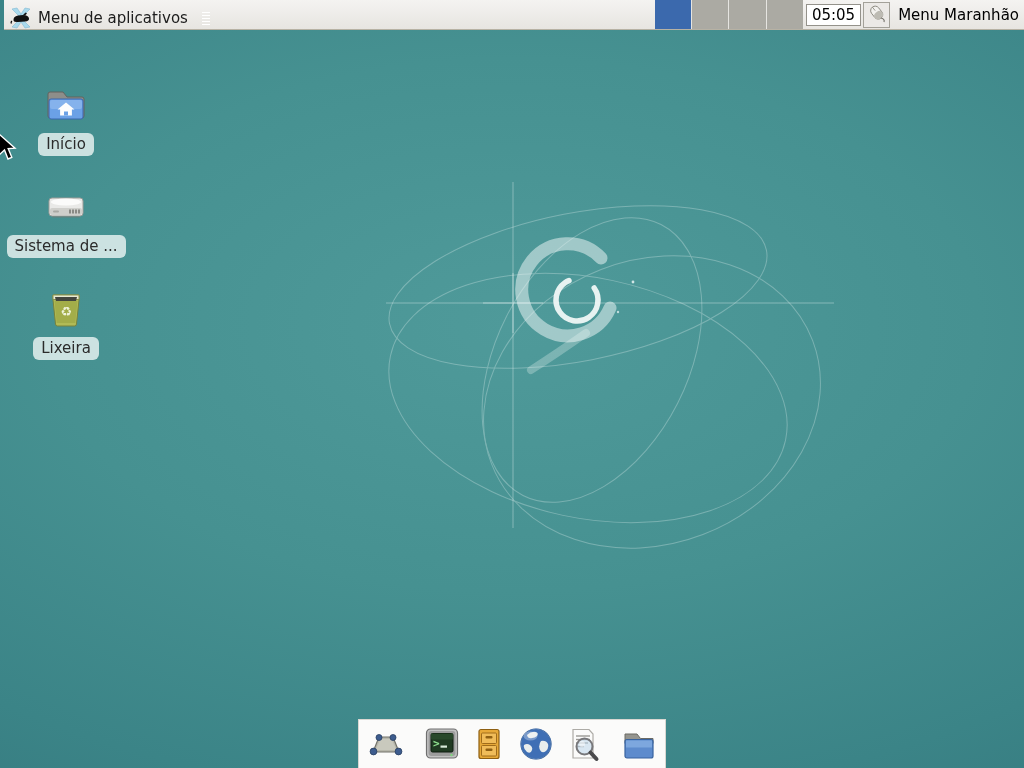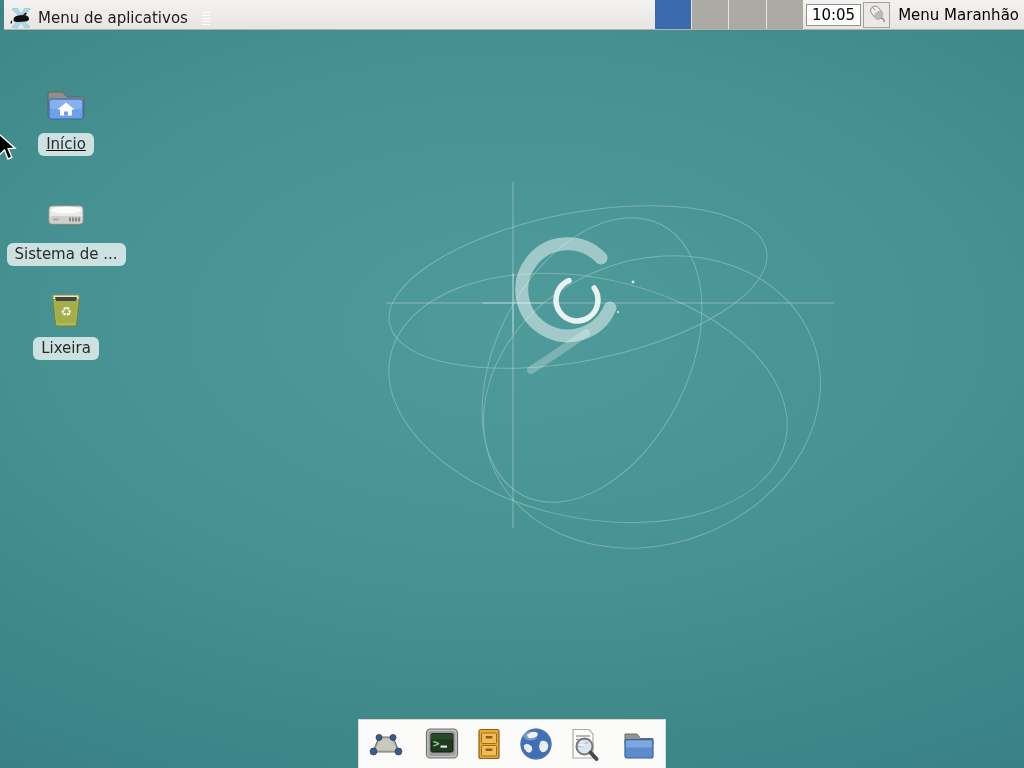--- a/index.html
+++ b/index.html
@@ -99,21 +99,21 @@
 
     <div class="panel-right">
       <div class="pager">
         <span class="ws active"></span>
         <span class="ws"></span>
         <span class="ws"></span>
         <span class="ws"></span>
       </div>
 
       <div class="clockbox">
-        <span>10:05</span>
+        <span>05:05</span>
       </div>
 
       <div class="mousebtn">
         <span>
           <svg width="20" height="20" viewBox="0 0 20 20">
             <g transform="rotate(-38 10 10)">
               <rect x="5.5" y="2.5" width="9" height="14" rx="4.5" fill="#f2f1ee" stroke="#8a887f" stroke-width="0.9"></rect>
               <rect x="5.5" y="9" width="9" height="7.5" rx="3.7" fill="#bdbbb3"></rect>
               <line x1="10" y1="2.5" x2="10" y2="7" stroke="#8a887f" stroke-width="0.8"></line>
             </g>
@@ -148,34 +148,34 @@
 
       <g fill="none" stroke="#f4faf9" stroke-linecap="round">
         <path d="M 601 228 A 46 46 0 1 0 610 278" stroke-width="13" opacity="0.50"></path>
         <path d="M 586 303 Q 556 324 531 340" stroke-width="8" opacity="0.28"></path>
         <circle cx="577" cy="270" r="21" stroke-width="5.5" opacity="0.92" stroke-dasharray="103 29" transform="rotate(-35 577 270)"></circle>
         <circle cx="633" cy="252" r="1.4" fill="#f4faf9" stroke="none" opacity="0.8"></circle>
         <circle cx="618" cy="282" r="1.2" fill="#f4faf9" stroke="none" opacity="0.7"></circle>
       </g>
     </svg>
 
-    <div class="desk-icon" style="left:8px; top:54px;text-decoration:underline;">
+    <div class="desk-icon" style="left:8px; top:54px;">
       <span>
         <svg width="42" height="40" viewBox="0 0 42 40">
           <path d="M5,8 h13 l4,5 h15 a2,2 0 0 1 2,2 v17 a2,2 0 0 1 -2,2 H5 a2,2 0 0 1 -2,-2 V10 a2,2 0 0 1 2,-2 Z" fill="#8e8e8a" stroke="#63635f" stroke-width="1"></path>
           <rect x="4" y="15" width="34" height="20" rx="2" fill="#6ba1e6" stroke="#3a66ad" stroke-width="1"></rect>
           <rect x="5" y="16" width="32" height="9" rx="2" fill="#8cb6ee" opacity="0.8"></rect>
           <path d="M21,18.5 l-8.5,7 h2.6 v6 h11.8 v-6 h2.6 Z" fill="#fdfdfd"></path>
           <rect x="19" y="27.5" width="4" height="4" fill="#6ba1e6"></rect>
         </svg>
       </span>
       <span class="label">Início</span>
     </div>
 
-    <div class="desk-icon" style="left:8px; top:164px;">
+    <div class="desk-icon" style="left:8px; top:156px;">
       <span>
         <svg width="42" height="40" viewBox="0 0 42 40">
           <path d="M7,12 h28 a3,3 0 0 1 3,3 v12 a3,3 0 0 1 -3,3 H7 a3,3 0 0 1 -3,-3 V15 a3,3 0 0 1 3,-3 Z" fill="#e9e9e7" stroke="#9c9c98" stroke-width="1"></path>
           <ellipse cx="21" cy="16" rx="15" ry="3.5" fill="#fbfbfa"></ellipse>
           <rect x="5" y="22" width="32" height="7" rx="2" fill="#cfcfcb"></rect>
           <g fill="#8a8a85">
             <rect x="24" y="23.5" width="2" height="4"></rect>
               <rect x="27" y="23.5" width="2" height="4"></rect>
             <rect x="30" y="23.5" width="2" height="4"></rect>
               <rect x="33" y="23.5" width="2" height="4"></rect>

